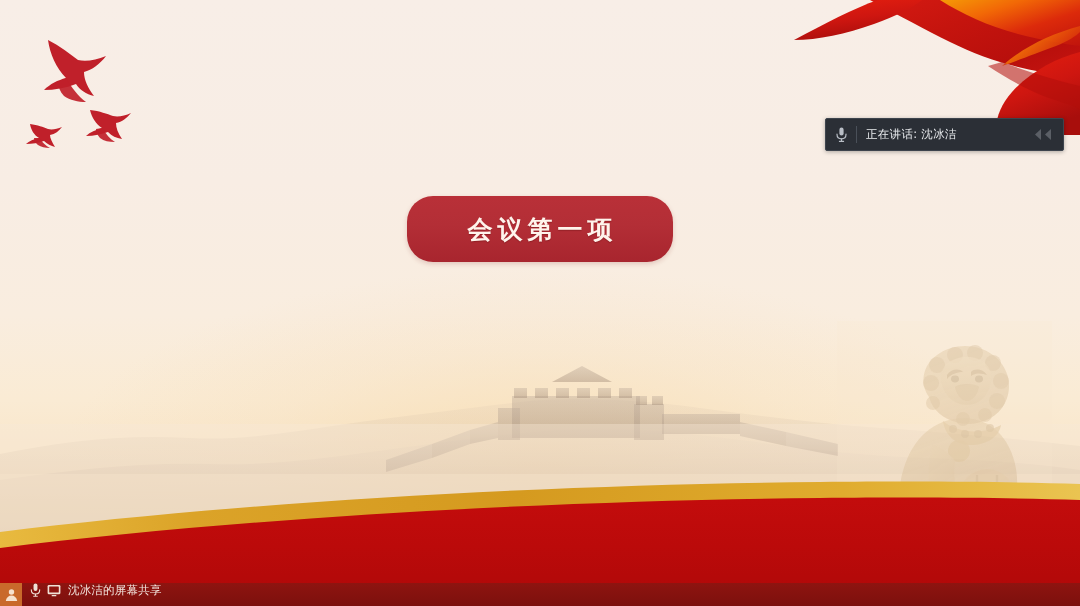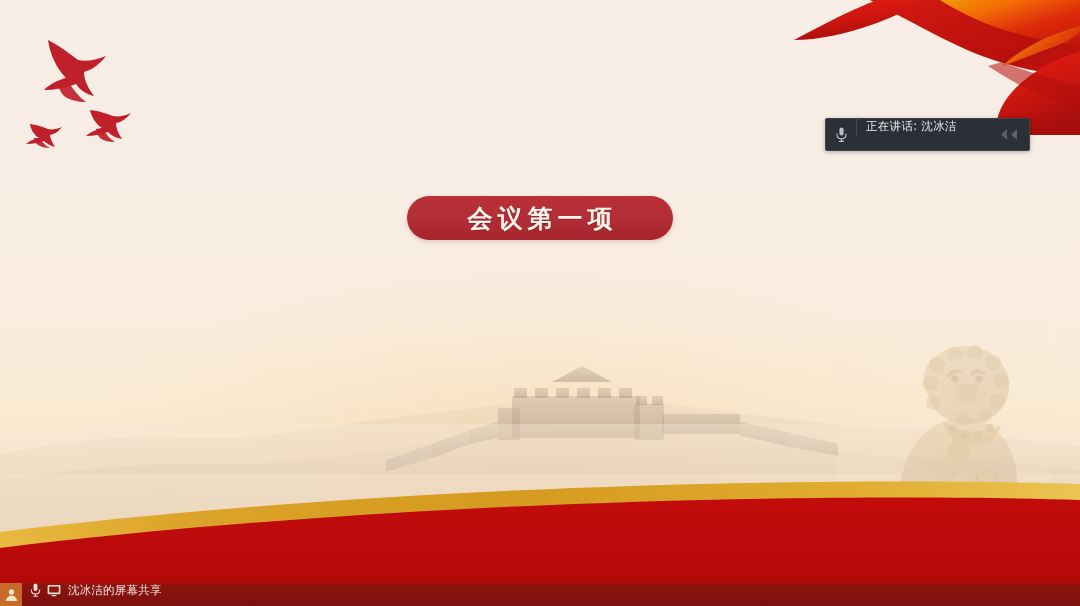--- a/index.html
+++ b/index.html
@@ -32,21 +32,21 @@
 
   
   .curve-band { position:absolute; left:0; right:0; bottom:0; height:130px; pointer-events:none; }
 
   
   .title-block {
     position:absolute; left:0; right:0; top:196px;
     display:flex; flex-direction:column; align-items:center;
   }
   .pill {
-    width:266px; height:44px;
+    width:266px; height:66px;
     border-radius:26px;
     background:linear-gradient(180deg,#B93038 0%,#B32E36 45%,#A8252E 100%);
     box-shadow:0 2px 5px rgba(120,20,20,.18);
     display:flex; align-items:center; justify-content:center;
   }
   .pill-text {
     color:#FFF4EC;
     font-size:25px;
     font-weight:bold;
     letter-spacing:5px;
@@ -66,25 +66,25 @@
     -webkit-background-clip:text;
     background-clip:text;
     color:transparent;
     -webkit-text-fill-color:transparent;
     filter:drop-shadow(0 2px 2px rgba(160,60,20,.16));
   }
 
   
   .speaking-overlay {
     position:absolute; left:825px; top:118px;
-    width:205px; height:33px;
+    width:239px; height:33px;
     background:#2B2F36;
     border:1px solid #3E444D;
     border-radius:2px;
-    display:flex; 
+    display:flex; align-items:center;
     box-shadow:0 1px 4px rgba(0,0,0,.3);
   }
   .so-mic { width:30px; display:flex; align-items:center; justify-content:center; }
   .so-divider { width:1px; height:17px; background:#4A5059; }
   .so-label {
     flex:1;
     color:#E9EBEE;
     font-size:11.5px;
     padding-left:9px;
     letter-spacing:.3px;

